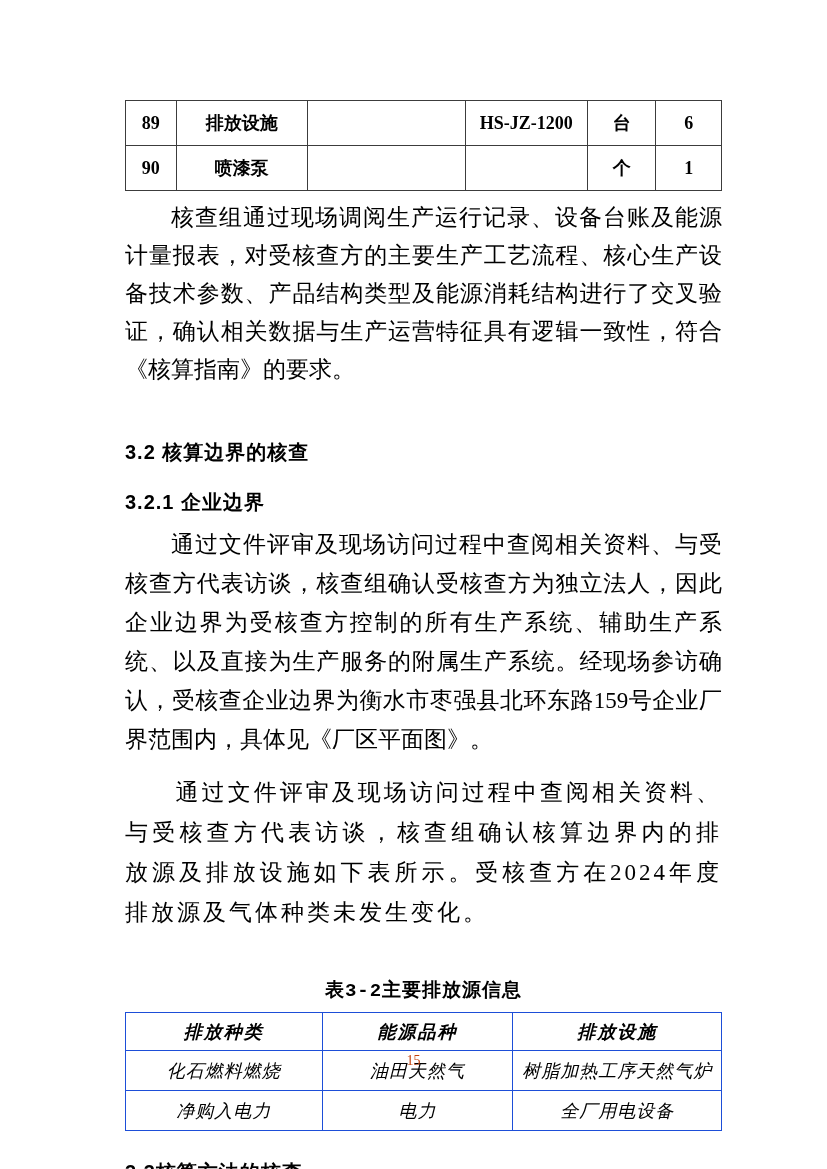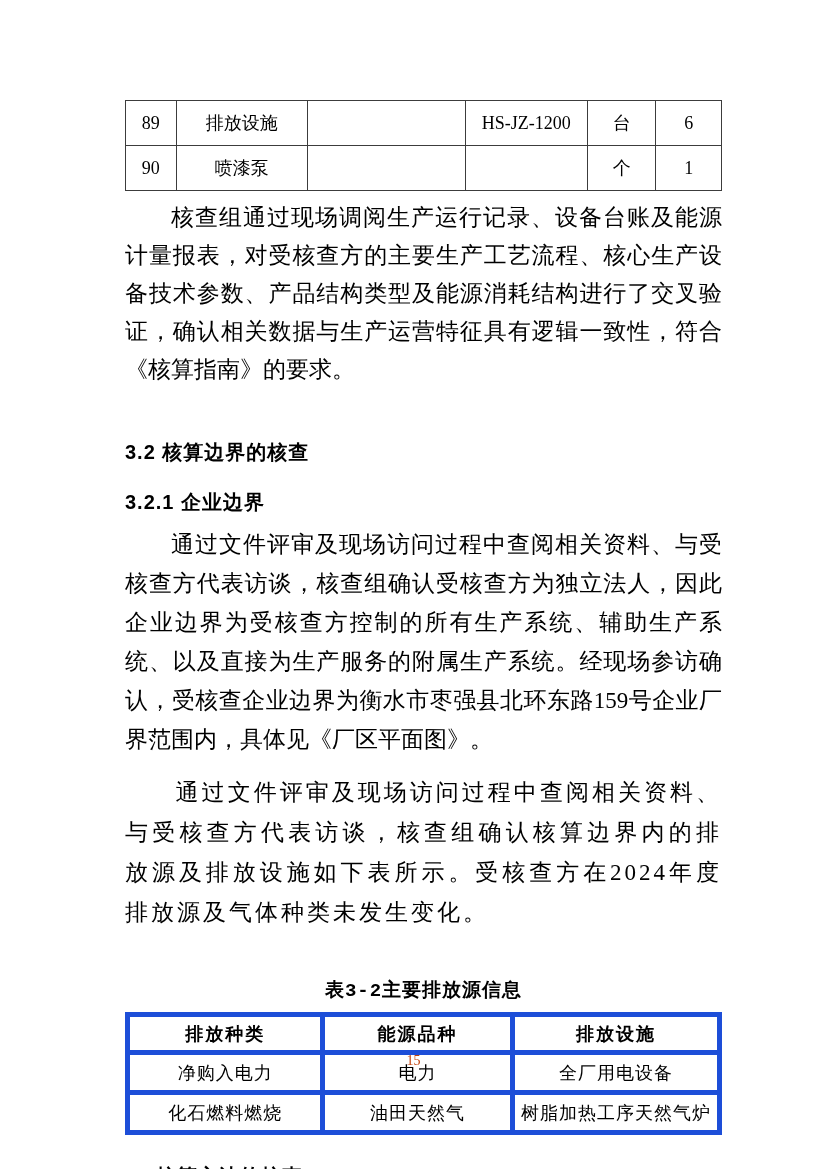--- a/index.html
+++ b/index.html
@@ -27,20 +27,21 @@
     font-size: 18px;
   }
   .equip-table td {
     border: 1px solid #3c3c3c;
     height: 45px;
     text-align: center;
     vertical-align: middle;
     padding: 0 2px;
     overflow: hidden;
     white-space: nowrap;
+    font-weight: bold;
   }
   .equip-table col.c1 { width: 8.5%; }
   .equip-table col.c2 { width: 22%; }
   .equip-table col.c3 { width: 26.5%; }
   .equip-table col.c4 { width: 20.5%; }
   .equip-table col.c5 { width: 11.5%; }
   .equip-table col.c6 { width: 11%; }
 
   
   .para {
@@ -77,26 +78,27 @@
     letter-spacing: 1px;
   }
   .emission-table {
     width: 100%;
     margin-top: 9px;
     border-collapse: collapse;
     table-layout: fixed;
     font-size: 18px;
   }
   .emission-table th, .emission-table td {
-    border: 5px solid #1d4ed8;
+    border: 1px solid #1d4ed8;
     text-align: center;
     vertical-align: middle;
     padding: 0 4px;
     white-space: nowrap;
     overflow: hidden;
+    font-style: italic;
   }
   .emission-table th {
     height: 38px;
     font-family: "Liberation Sans", "DejaVu Sans", sans-serif;
     font-weight: bold;
     letter-spacing: 2px;
   }
   .emission-table td { height: 40px; letter-spacing: 1px; }
   .emission-table col.e1 { width: 33%; }
   .emission-table col.e2 { width: 32%; }
@@ -168,28 +170,28 @@
       </colgroup>
       <thead>
         <tr>
           <th>排放种类</th>
           <th>能源品种</th>
           <th>排放设施</th>
         </tr>
       </thead>
       <tbody>
         <tr>
+          <td>化石燃料燃烧</td>
+          <td>油田天然气</td>
+          <td>树脂加热工序天然气炉</td>
+        </tr>
+        <tr>
           <td>净购入电力</td>
           <td>电力</td>
           <td>全厂用电设备</td>
-        </tr>
-        <tr>
-          <td>化石燃料燃烧</td>
-          <td>油田天然气</td>
-          <td>树脂加热工序天然气炉</td>
         </tr>
       </tbody>
     </table>
 
     <div class="hd s33">3.3核算方法的核查</div>
 
   </div>
 
   <div class="page-number">15</div>
 </div>

